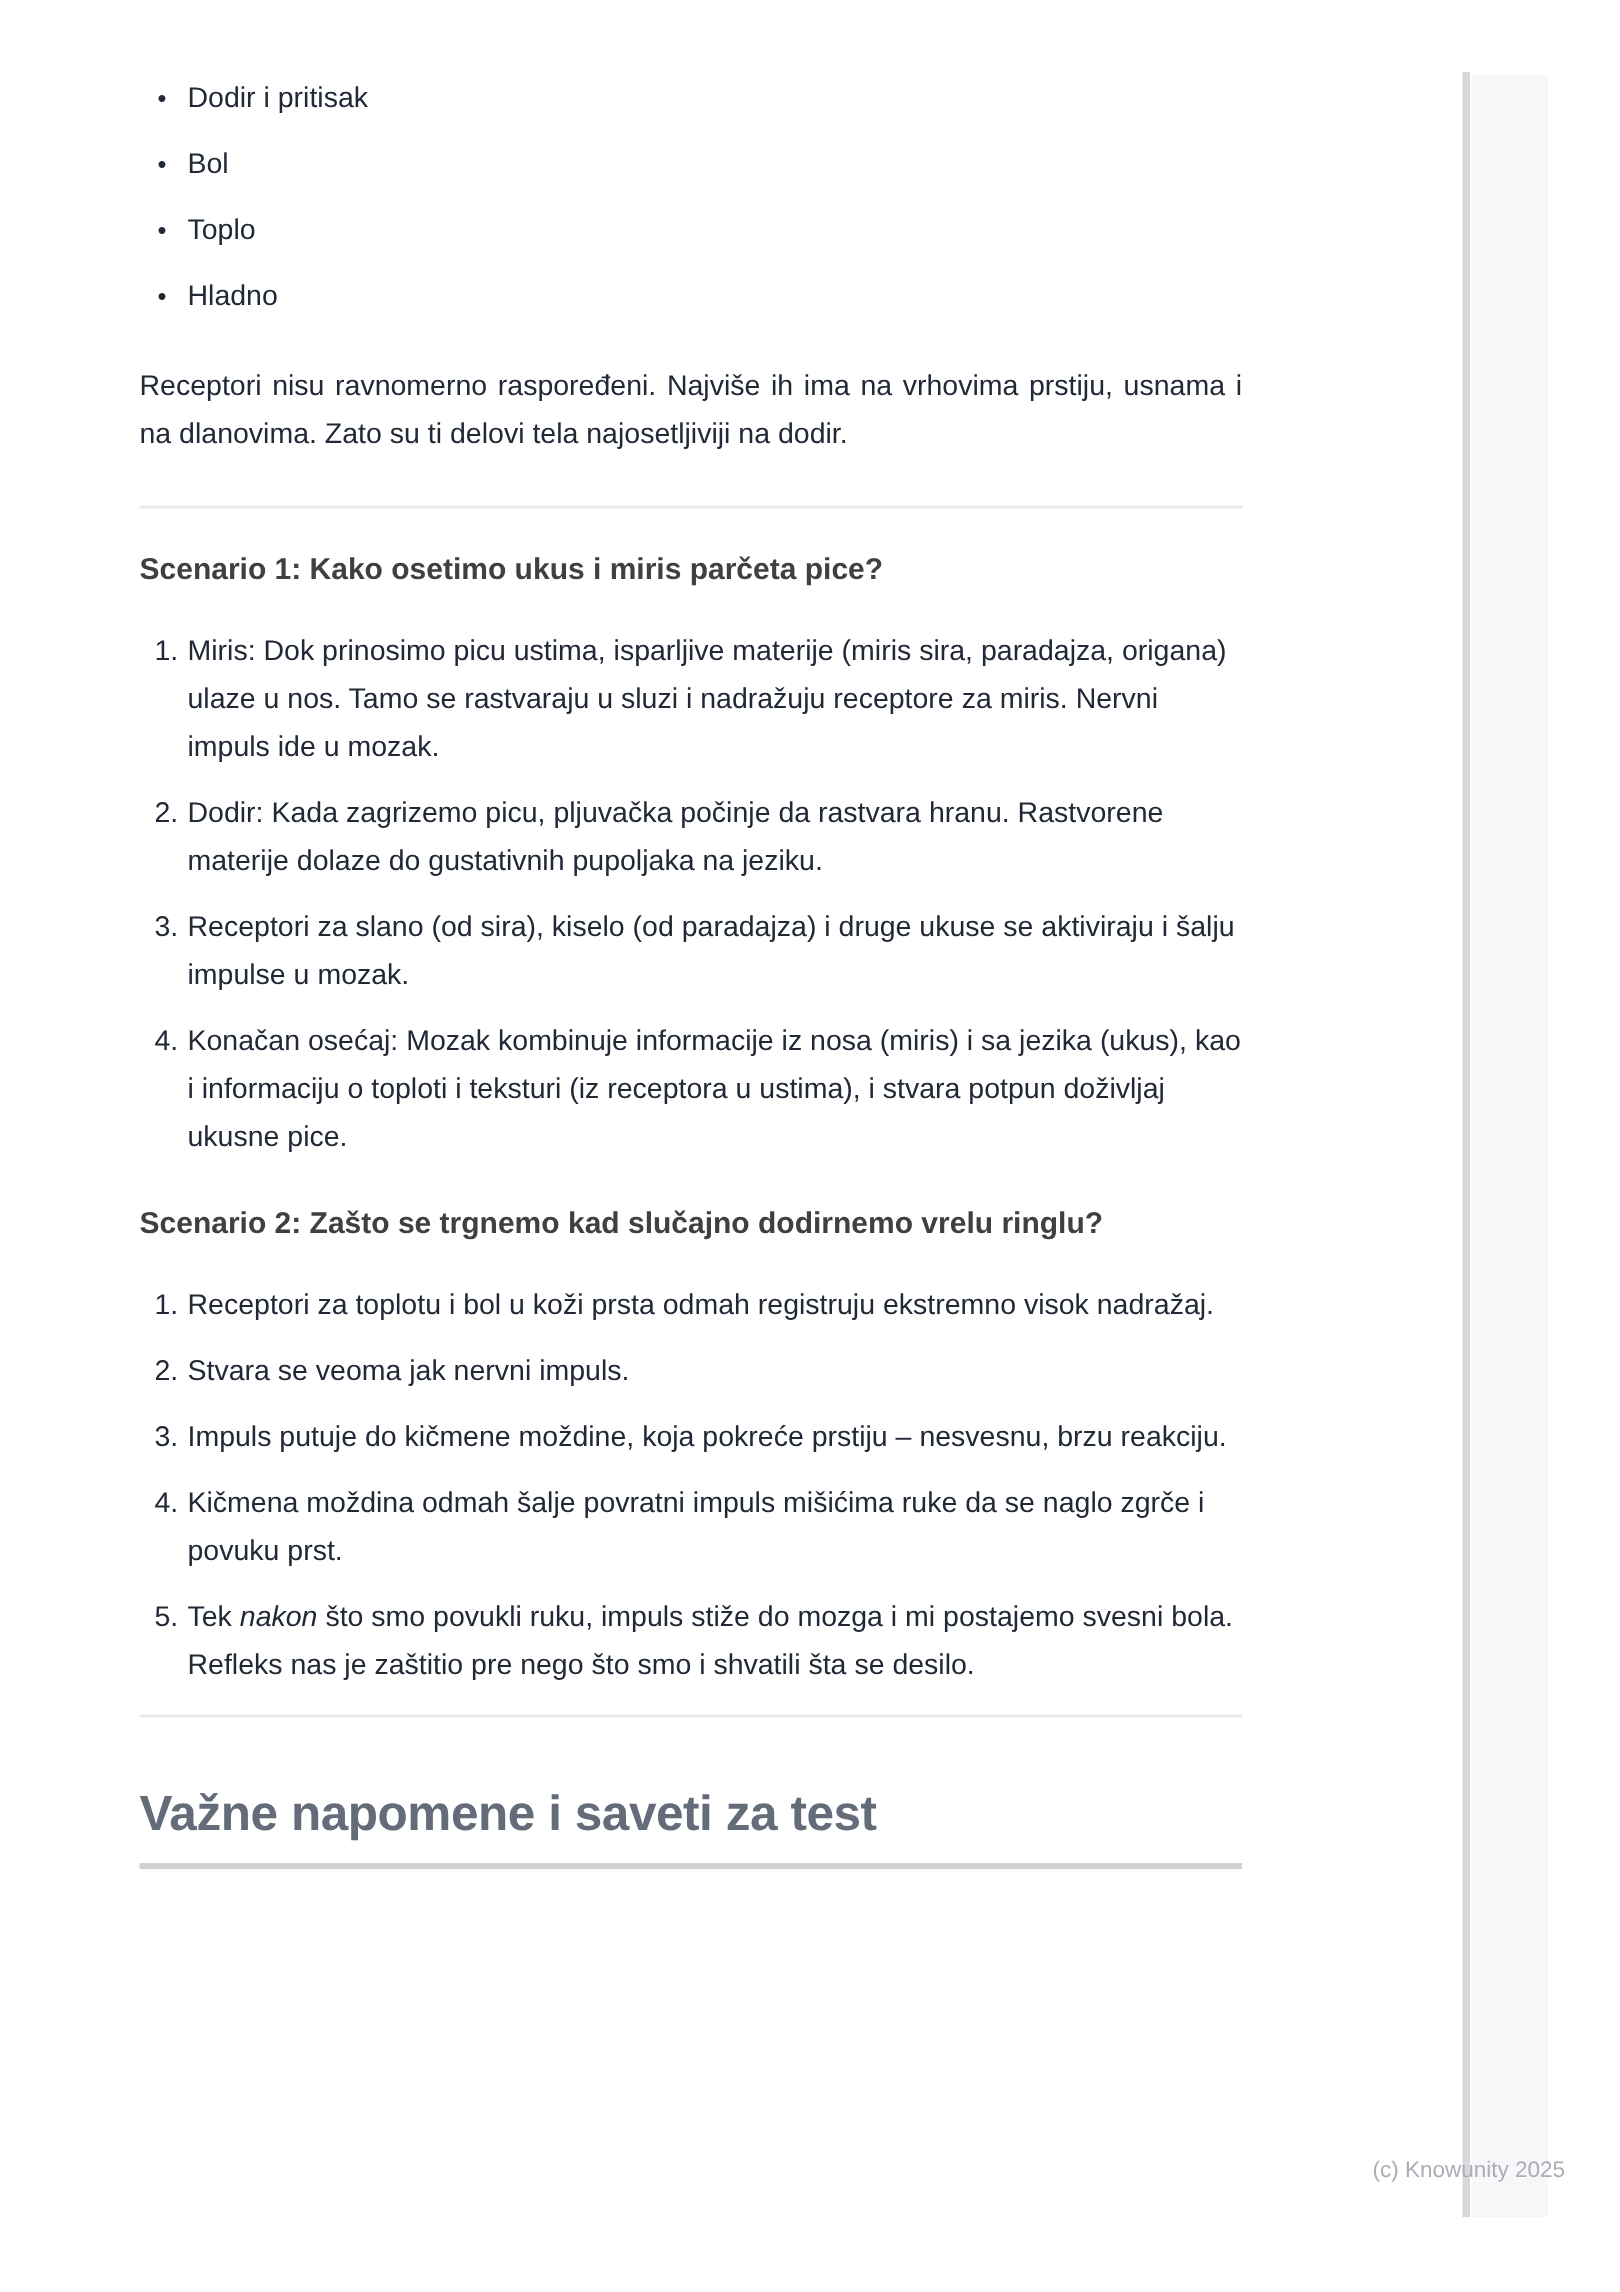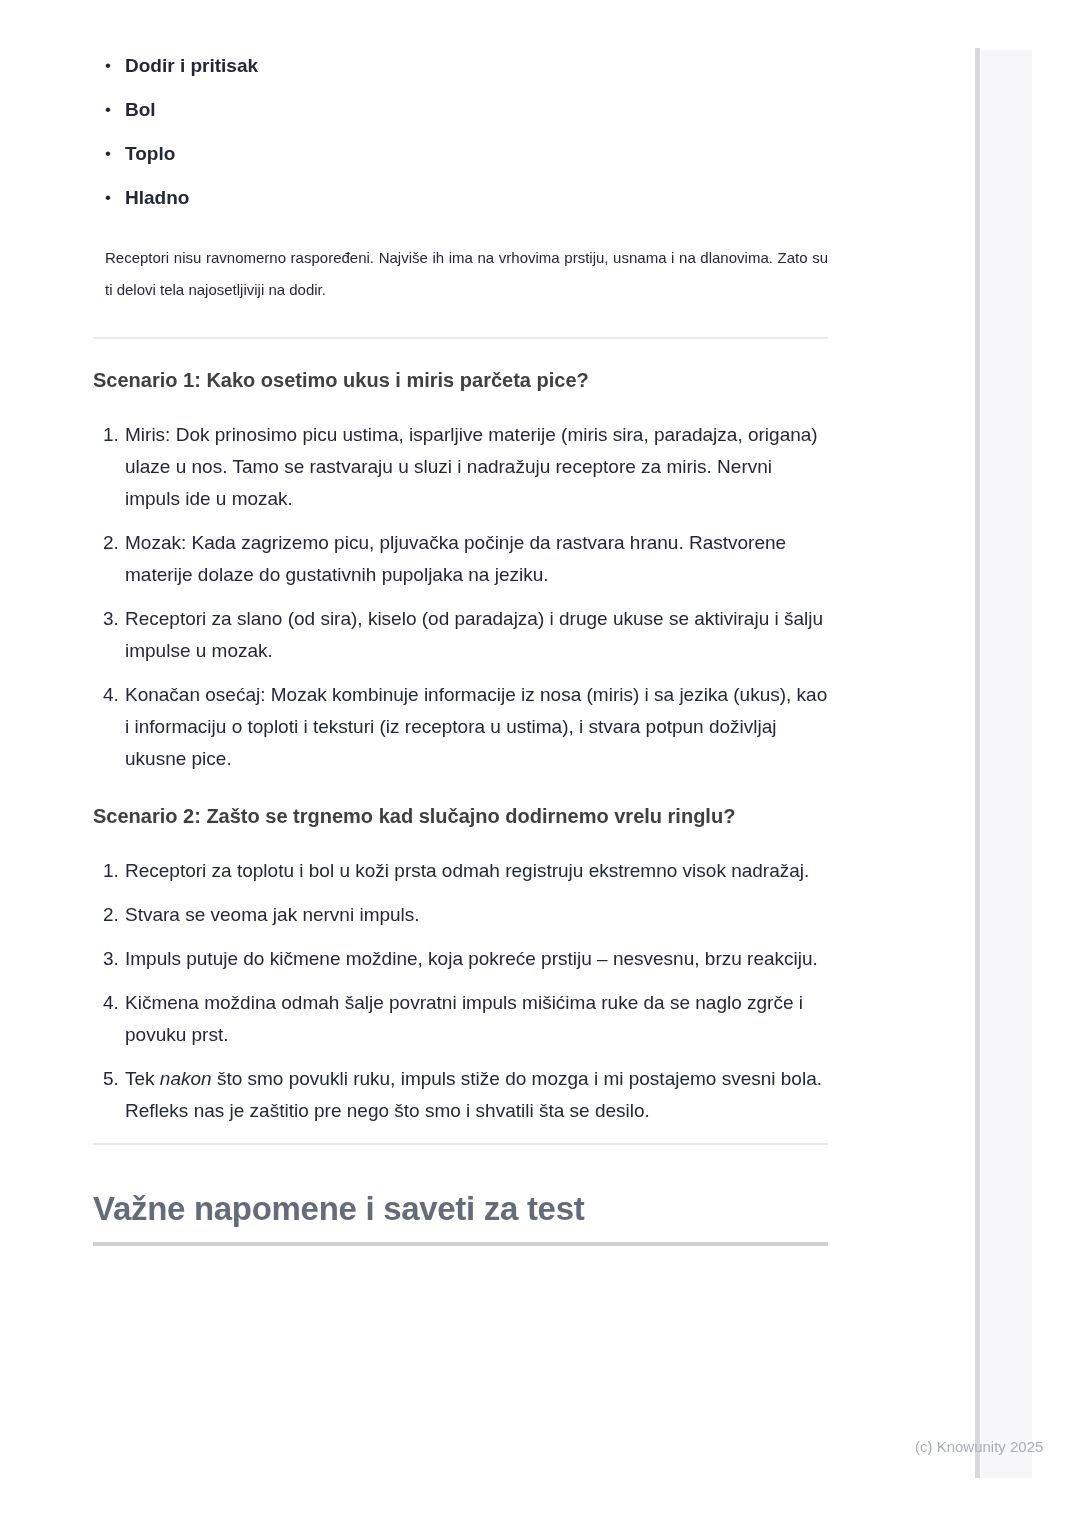--- a/index.html
+++ b/index.html
@@ -17,25 +17,25 @@
     width: 735px;
   }
   
   .blist { margin: 0; }
   .li { display: flex; font-size: 19px; line-height: 32px; margin-bottom: 12px; }
   .marker { flex: none; width: 32px; box-sizing: border-box; padding-left: 10px; }
   .bullet-marker { padding-left: 12px; font-size: 17px; }
   .li-text { flex: 1; }
   .b { font-weight: normal; }
   .i { font-style: italic; }
-  .bold-item { font-weight: bold; }
+  .bold-item { font-weight: normal; }
   
   .para {
-    margin: 28px 0 0 12px;
-    font-size: 15px; line-height: 32px;
+    margin: 28px 0 0 0;
+    font-size: 19px; line-height: 32px;
     text-align: justify;
   }
   
   .divider {
     border: none; height: 2px;
     background: #e9e9eb;
     margin: 31px 0 0 0;
   }
   .divider.second { margin-top: 16px; }
   
@@ -112,21 +112,21 @@
 
   <h2 class="scenario-heading">Scenario 1: Kako osetimo ukus i miris parčeta pice?</h2>
 
   <div class="olist">
     <div class="li">
       <span class="marker">1.</span>
       <span class="li-text"><span class="b">Miris:</span><span> Dok prinosimo picu ustima, isparljive materije (miris sira, paradajza, origana) ulaze u nos. Tamo se rastvaraju u sluzi i nadražuju receptore za miris. Nervni impuls ide u mozak.</span></span>
     </div>
     <div class="li">
       <span class="marker">2.</span>
-      <span class="li-text"><span class="b">Mozak:</span><span> Kada zagrizemo picu, pljuvačka počinje da rastvara hranu. Rastvorene materije dolaze do gustativnih pupoljaka na jeziku.</span></span>
+      <span class="li-text"><span class="b">Dodir:</span><span> Kada zagrizemo picu, pljuvačka počinje da rastvara hranu. Rastvorene materije dolaze do gustativnih pupoljaka na jeziku.</span></span>
     </div>
     <div class="li">
       <span class="marker">3.</span>
       <span class="li-text"><span>Receptori za slano (od sira), kiselo (od paradajza) i druge ukuse se aktiviraju i šalju impulse u mozak.</span></span>
     </div>
     <div class="li">
       <span class="marker">4.</span>
       <span class="li-text"><span class="b">Konačan osećaj:</span><span> Mozak kombinuje informacije iz nosa (miris) i sa jezika (ukus), kao i informaciju o toploti i teksturi (iz receptora u ustima), i stvara potpun doživljaj ukusne pice.</span></span>
     </div>
   </div>

